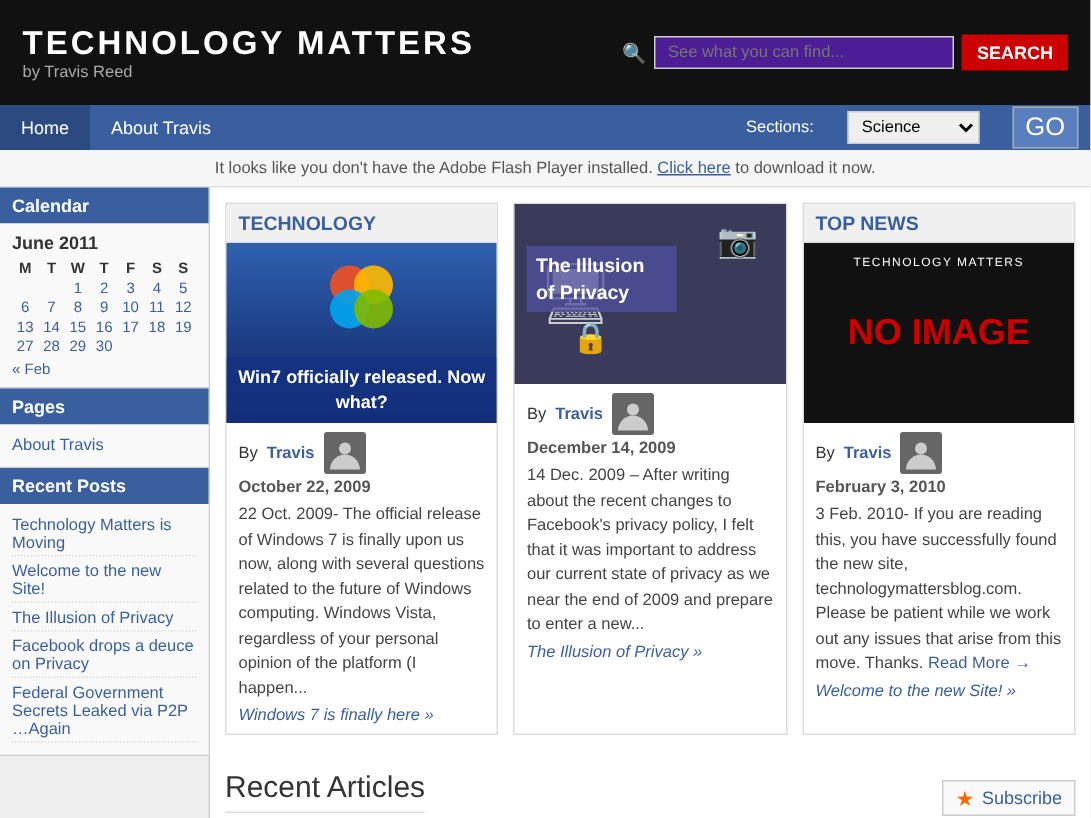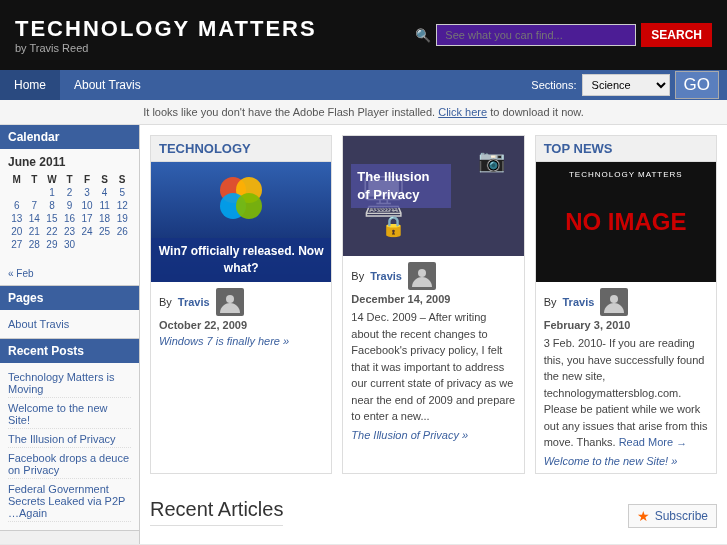--- a/index.html
+++ b/index.html
@@ -12,21 +12,21 @@
     #site-subtitle { color: #aaa; font-size: 11px; }
     #search-block { display: flex; align-items: center; gap: 5px; }
     #search-input { background: #ffffc0; border: 1px solid #ccc; padding: 4px 8px; font-size: 11px; width: 200px; color: #888; }
     #search-button { background: #cc0000; color: #fff; border: none; padding: 5px 10px; font-size: 12px; font-weight: bold; cursor: pointer; }
 
     
     #navbar { background: #3a5f9e; padding: 0; display: flex; align-items: center; justify-content: space-between; }
     #nav-left { display: flex; }
     .nav-item { color: #fff; padding: 8px 14px; font-size: 12px; cursor: pointer; text-decoration: none; display: block; }
     .nav-item:hover, .nav-item.active { background: #2a4a80; }
-    #nav-right { display: flex; align-items: center; padding-right: 8px; gap: 5px; color: #fff; font-size: 12px; }
+    #nav-right { display: flex; align-items: center; padding-right: 8px; gap: 22px; color: #fff; font-size: 12px; }
     #sections-label { font-size: 11px; }
     #sections-select { padding: 3px 5px; font-size: 11px; border: 1px solid #ccc; }
     #go-button { background: #5a7fbe; color: #fff; border: 1px solid #aaa; padding: 3px 8px; font-size: 11px; cursor: pointer; }
 
     
     #flash-notice { background: #f5f5f5; border-bottom: 1px solid #ddd; padding: 6px 10px; font-size: 11px; color: #555; text-align: center; }
     #flash-notice a { color: #3a5f9e; text-decoration: underline; }
 
     
     #main-layout { display: flex; gap: 0; }
@@ -36,21 +36,21 @@
     .sidebar-section { margin-bottom: 0; border-bottom: 1px solid #ccc; }
     .sidebar-section-title { background: #3a5f9e; color: #fff; padding: 5px 8px; font-size: 12px; font-weight: bold; }
     .sidebar-section-content { padding: 6px 8px; background: #f9f9f9; }
 
     
     #calendar-month { font-size: 12px; font-weight: bold; color: #333; margin-bottom: 4px; }
     .cal-table { width: 100%; border-collapse: collapse; font-size: 10px; }
     .cal-table th { color: #333; font-weight: bold; text-align: center; padding: 1px; }
     .cal-table td { text-align: center; padding: 1px 2px; color: #666; }
     .cal-table td a { color: #3a5f9e; text-decoration: none; }
-    .cal-nav { font-size: 10px; color: #3a5f9e; cursor: pointer; margin-top: 17px; }
+    .cal-nav { font-size: 10px; color: #3a5f9e; cursor: pointer; margin-top: 3px; }
 
     
     .sidebar-page-link { display: block; color: #3a5f9e; font-size: 11px; padding: 2px 0; text-decoration: none; cursor: pointer; }
 
     
     .recent-post-link { display: block; color: #3a5f9e; font-size: 11px; padding: 2px 0; text-decoration: none; cursor: pointer; border-bottom: 1px dotted #ddd; margin-bottom: 2px; }
 
     
     #content { flex: 1; padding: 10px; background: #fff; }
 
@@ -163,29 +163,20 @@
               <tr>
                 <td><a href="#" style="color: rgb(58, 95, 158); text-decoration: none;">13</a></td>
                 <td><a href="#" style="color: rgb(58, 95, 158); text-decoration: none;">14</a></td>
                 <td><a href="#" style="color: rgb(58, 95, 158); text-decoration: none;">15</a></td>
                 <td><a href="#" style="color: rgb(58, 95, 158); text-decoration: none;">16</a></td>
                 <td><a href="#" style="color: rgb(58, 95, 158); text-decoration: none;">17</a></td>
                 <td><a href="#" style="color: rgb(58, 95, 158); text-decoration: none;">18</a></td>
                 <td><a href="#" style="color: rgb(58, 95, 158); text-decoration: none;">19</a></td>
               </tr>
               <tr>
-                <td><a href="#" style="color: rgb(58, 95, 158); text-decoration: none;">20</a></td>
-                <td><a href="#" style="color: rgb(58, 95, 158); text-decoration: none;">21</a></td>
-                <td><a href="#" style="color: rgb(58, 95, 158); text-decoration: none;">22</a></td>
-                <td><a href="#" style="color: rgb(58, 95, 158); text-decoration: none;">23</a></td>
-                <td><a href="#" style="color: rgb(58, 95, 158); text-decoration: none;">24</a></td>
-                <td><a href="#" style="color: rgb(58, 95, 158); text-decoration: none;">25</a></td>
-                <td><a href="#" style="color: rgb(58, 95, 158); text-decoration: none;">26</a></td>
-              </tr>
-              <tr>
                 <td><a href="#" style="color: rgb(58, 95, 158); text-decoration: none;">27</a></td>
                 <td><a href="#" style="color: rgb(58, 95, 158); text-decoration: none;">28</a></td>
                 <td><a href="#" style="color: rgb(58, 95, 158); text-decoration: none;">29</a></td>
                 <td><a href="#" style="color: rgb(58, 95, 158); text-decoration: none;">30</a></td>
                 <td></td>
                 <td></td>
                 <td></td>
               </tr>
             </tbody>
         </table>
@@ -236,20 +227,21 @@
             <span style="font-size:11px;">By</span>
             <a class="col-byline-author" href="#">Travis</a>
             <div class="person-silhouette">
               <svg viewBox="0 0 24 24" fill="#ccc">
                   <circle cx="12" cy="7" r="4"></circle>
                   <path d="M2 21c0-5.5 4.5-10 10-10s10 4.5 10 10"></path>
                 </svg>
             </div>
           </div>
           <div class="col-date">October 22, 2009</div>
+          <div class="col-text">22 Oct. 2009- The official release of Windows 7 is finally upon us now, along with several questions related to the future of Windows computing. Windows Vista, regardless of your personal opinion of the platform (I happen...</div>
           <a class="col-readmore" href="#">Windows 7 is finally here »</a>
         </div>
       </div>
 
       <div class="col">
         <div class="col-img col-img-privacy" style="height:120px;background:#3a3a5a;position:relative;overflow:hidden;">
           <span style="font-size:40px;color:#ccc;position:absolute;left:15px;top:50%;transform:translateY(-50%);">🖥</span>
           <span style="font-size:20px;color:#ffd700;position:absolute;bottom:18px;left:38px;">🔒</span>
           <span style="font-size:22px;color:#ccc;position:absolute;top:12px;right:18px;">📷</span>
           <div style="position:absolute;left:8px;top:28px;background:rgba(80,80,160,0.75);color:#fff;font-size:13px;font-weight:bold;padding:4px 6px;line-height:1.4;max-width:100px;">The Illusion of Privacy</div>

